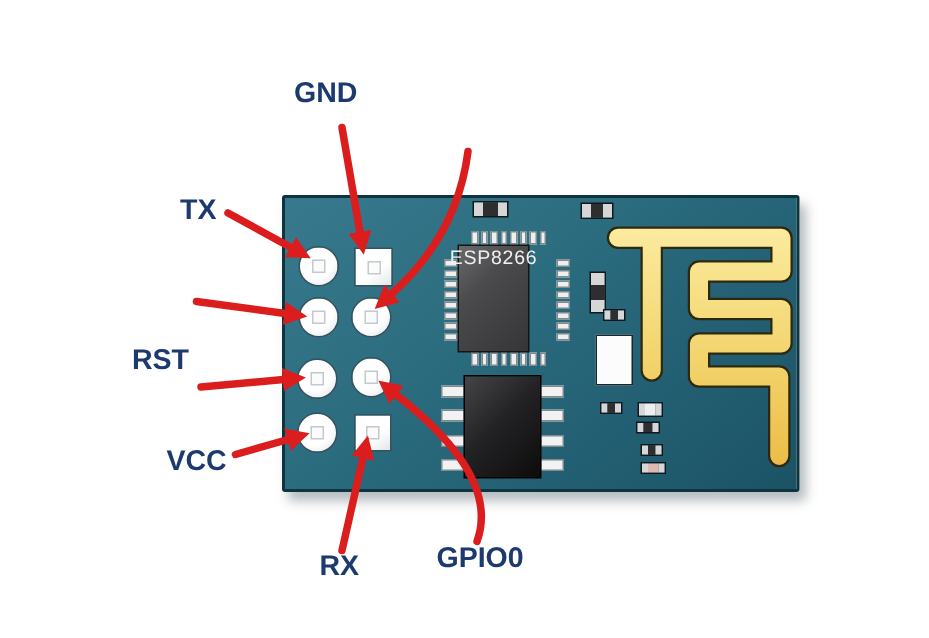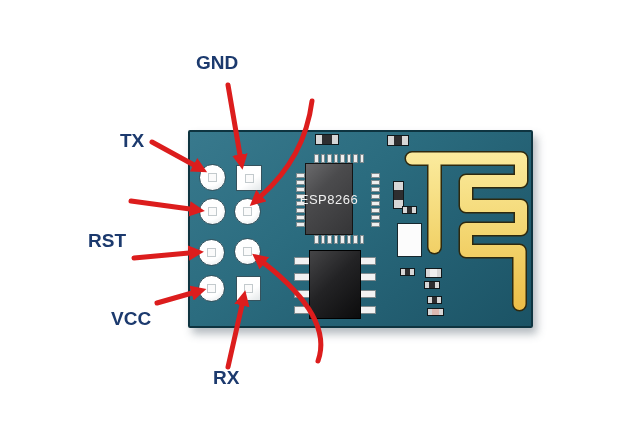--- a/index.html
+++ b/index.html
@@ -28,21 +28,21 @@
   }
   .hole{
     position:absolute;left:50%;top:50%;width:9px;height:9px;margin:-4.5px 0 0 -4.5px;
     border:1px solid #c3cacd;background:#fbfbfb;box-sizing:border-box;
   }
   
   .esp-body{
     position:absolute;left:115px;top:31px;width:48px;height:72px;
     background:linear-gradient(135deg,#6a6a6c 0%,#4b4b4d 35%,#353537 100%);
     border:1px solid #141414;box-sizing:border-box;
-    display:flex;align-items:center;justify-content:center;
+    display:flex;align-items:flex-start;justify-content:center;
   }
   .esp-label{color:#f0f0f0;font-size:13px;letter-spacing:0.5px;}
   .pinrow{position:absolute;display:flex;justify-content:space-between;}
   .pinrow.h{left:124px;width:50px;height:9px;}
   .pinrow.h>i{width:4.5px;height:9px;background:#efefef;border:0.5px solid #7e8a8e;box-sizing:border-box;}
   .pinrow.v{top:41px;height:54px;width:9px;flex-direction:column;}
   .pinrow.v>i{height:4.5px;width:9px;background:#efefef;border:0.5px solid #7e8a8e;box-sizing:border-box;}
   
   .flash-body{
     position:absolute;left:119px;top:118px;width:52px;height:69px;
@@ -221,22 +221,23 @@
           <i class="cap"></i>
           <i class="mid pink"></i>
           <i class="cap"></i>
         </div>
     </div>
   </div>
 
   <div class="pinlabel" style="left:196px;top:52px">GND</div>
   <div class="pinlabel" style="left:120px;top:130px">TX</div>
   <div class="pinlabel" style="left:88px;top:230px">RST</div>
-  <div class="pinlabel" style="left:111px;top:308px">VCC</div>
+  <div class="pinlabel" style="left:111px;top:297px">VCC</div>
   <div class="pinlabel" style="left:213px;top:367px">RX</div>
+  <div class="pinlabel" style="left:291px;top:362px">GPIO0</div>
 
   <svg class="overlay" width="619" height="425" viewBox="0 0 619 425">
     <defs>
       <marker id="ah" markerUnits="strokeWidth" markerWidth="3.4" markerHeight="3.1" refX="0.1" refY="1.55" orient="auto">
         <path d="M0,0 L3.1,1.55 L0,3.1 Z" fill="#dc1d1d"></path>
       </marker>
     </defs>
     <g fill="none" stroke="#dc1d1d" stroke-width="5" stroke-linecap="round">
       <path d="M 228,85 L 240,155" marker-end="url(#ah)"></path>
       <path d="M 312,101 C 307,140 288,172 261,196" marker-end="url(#ah)"></path>

